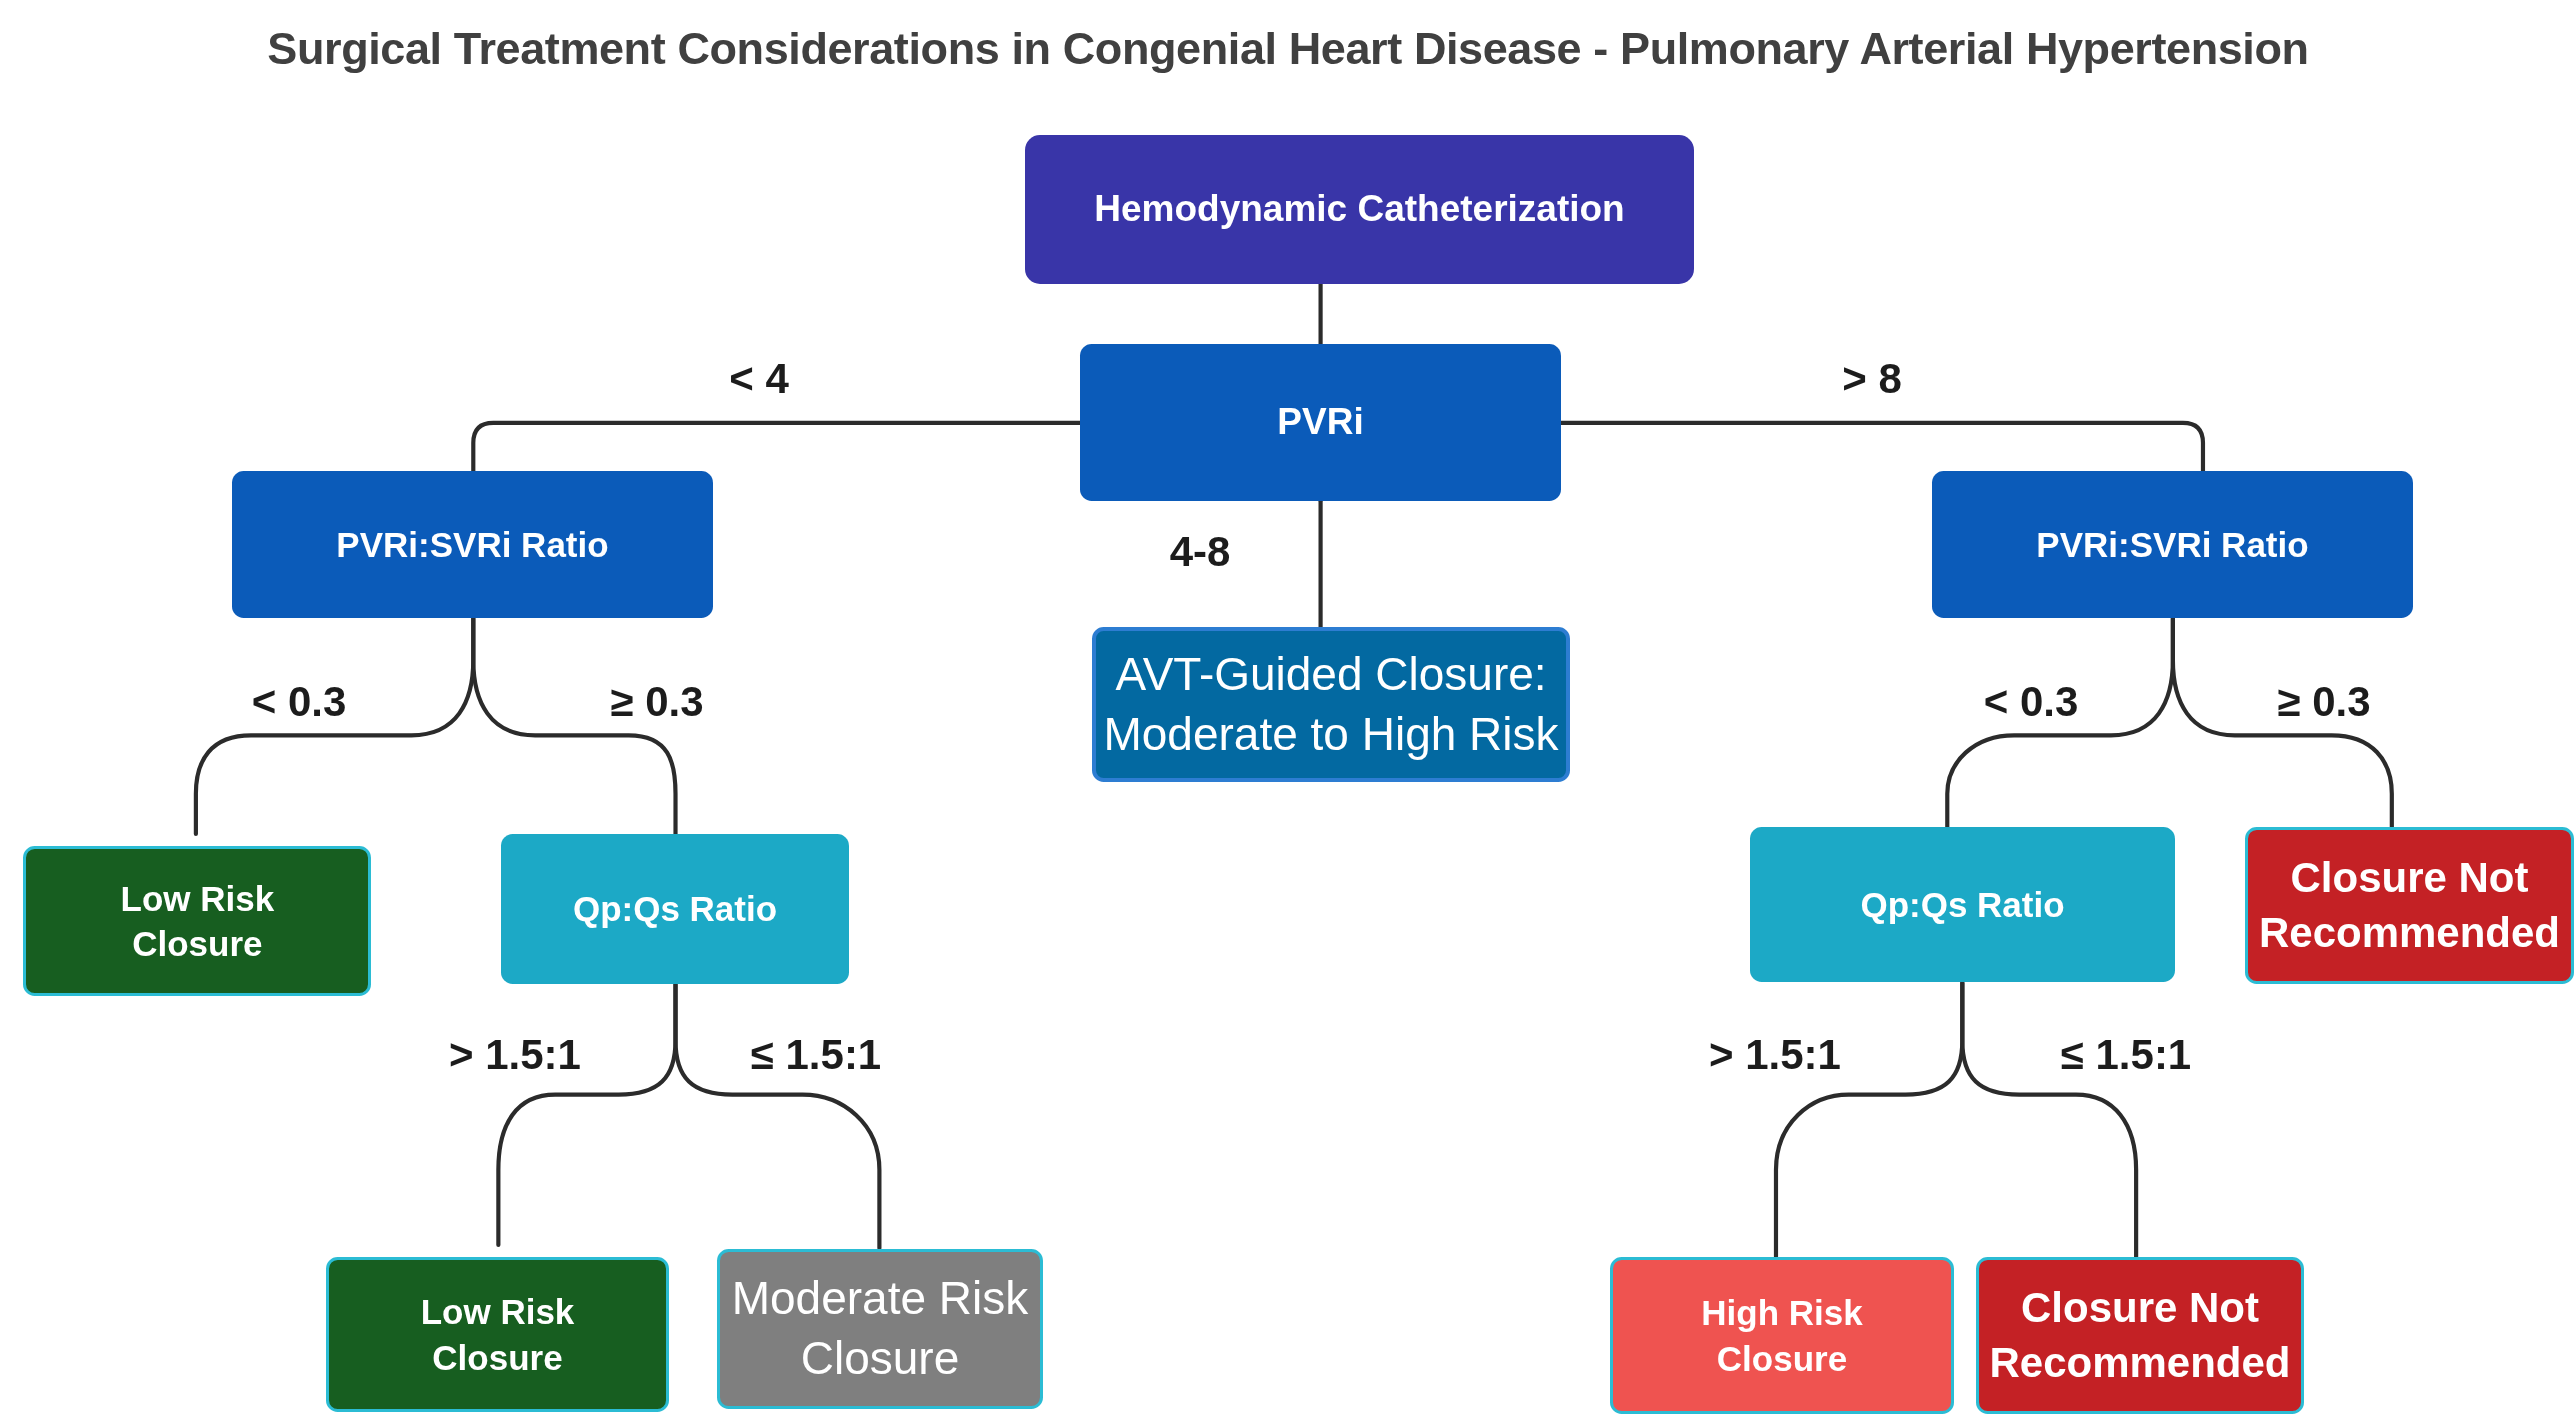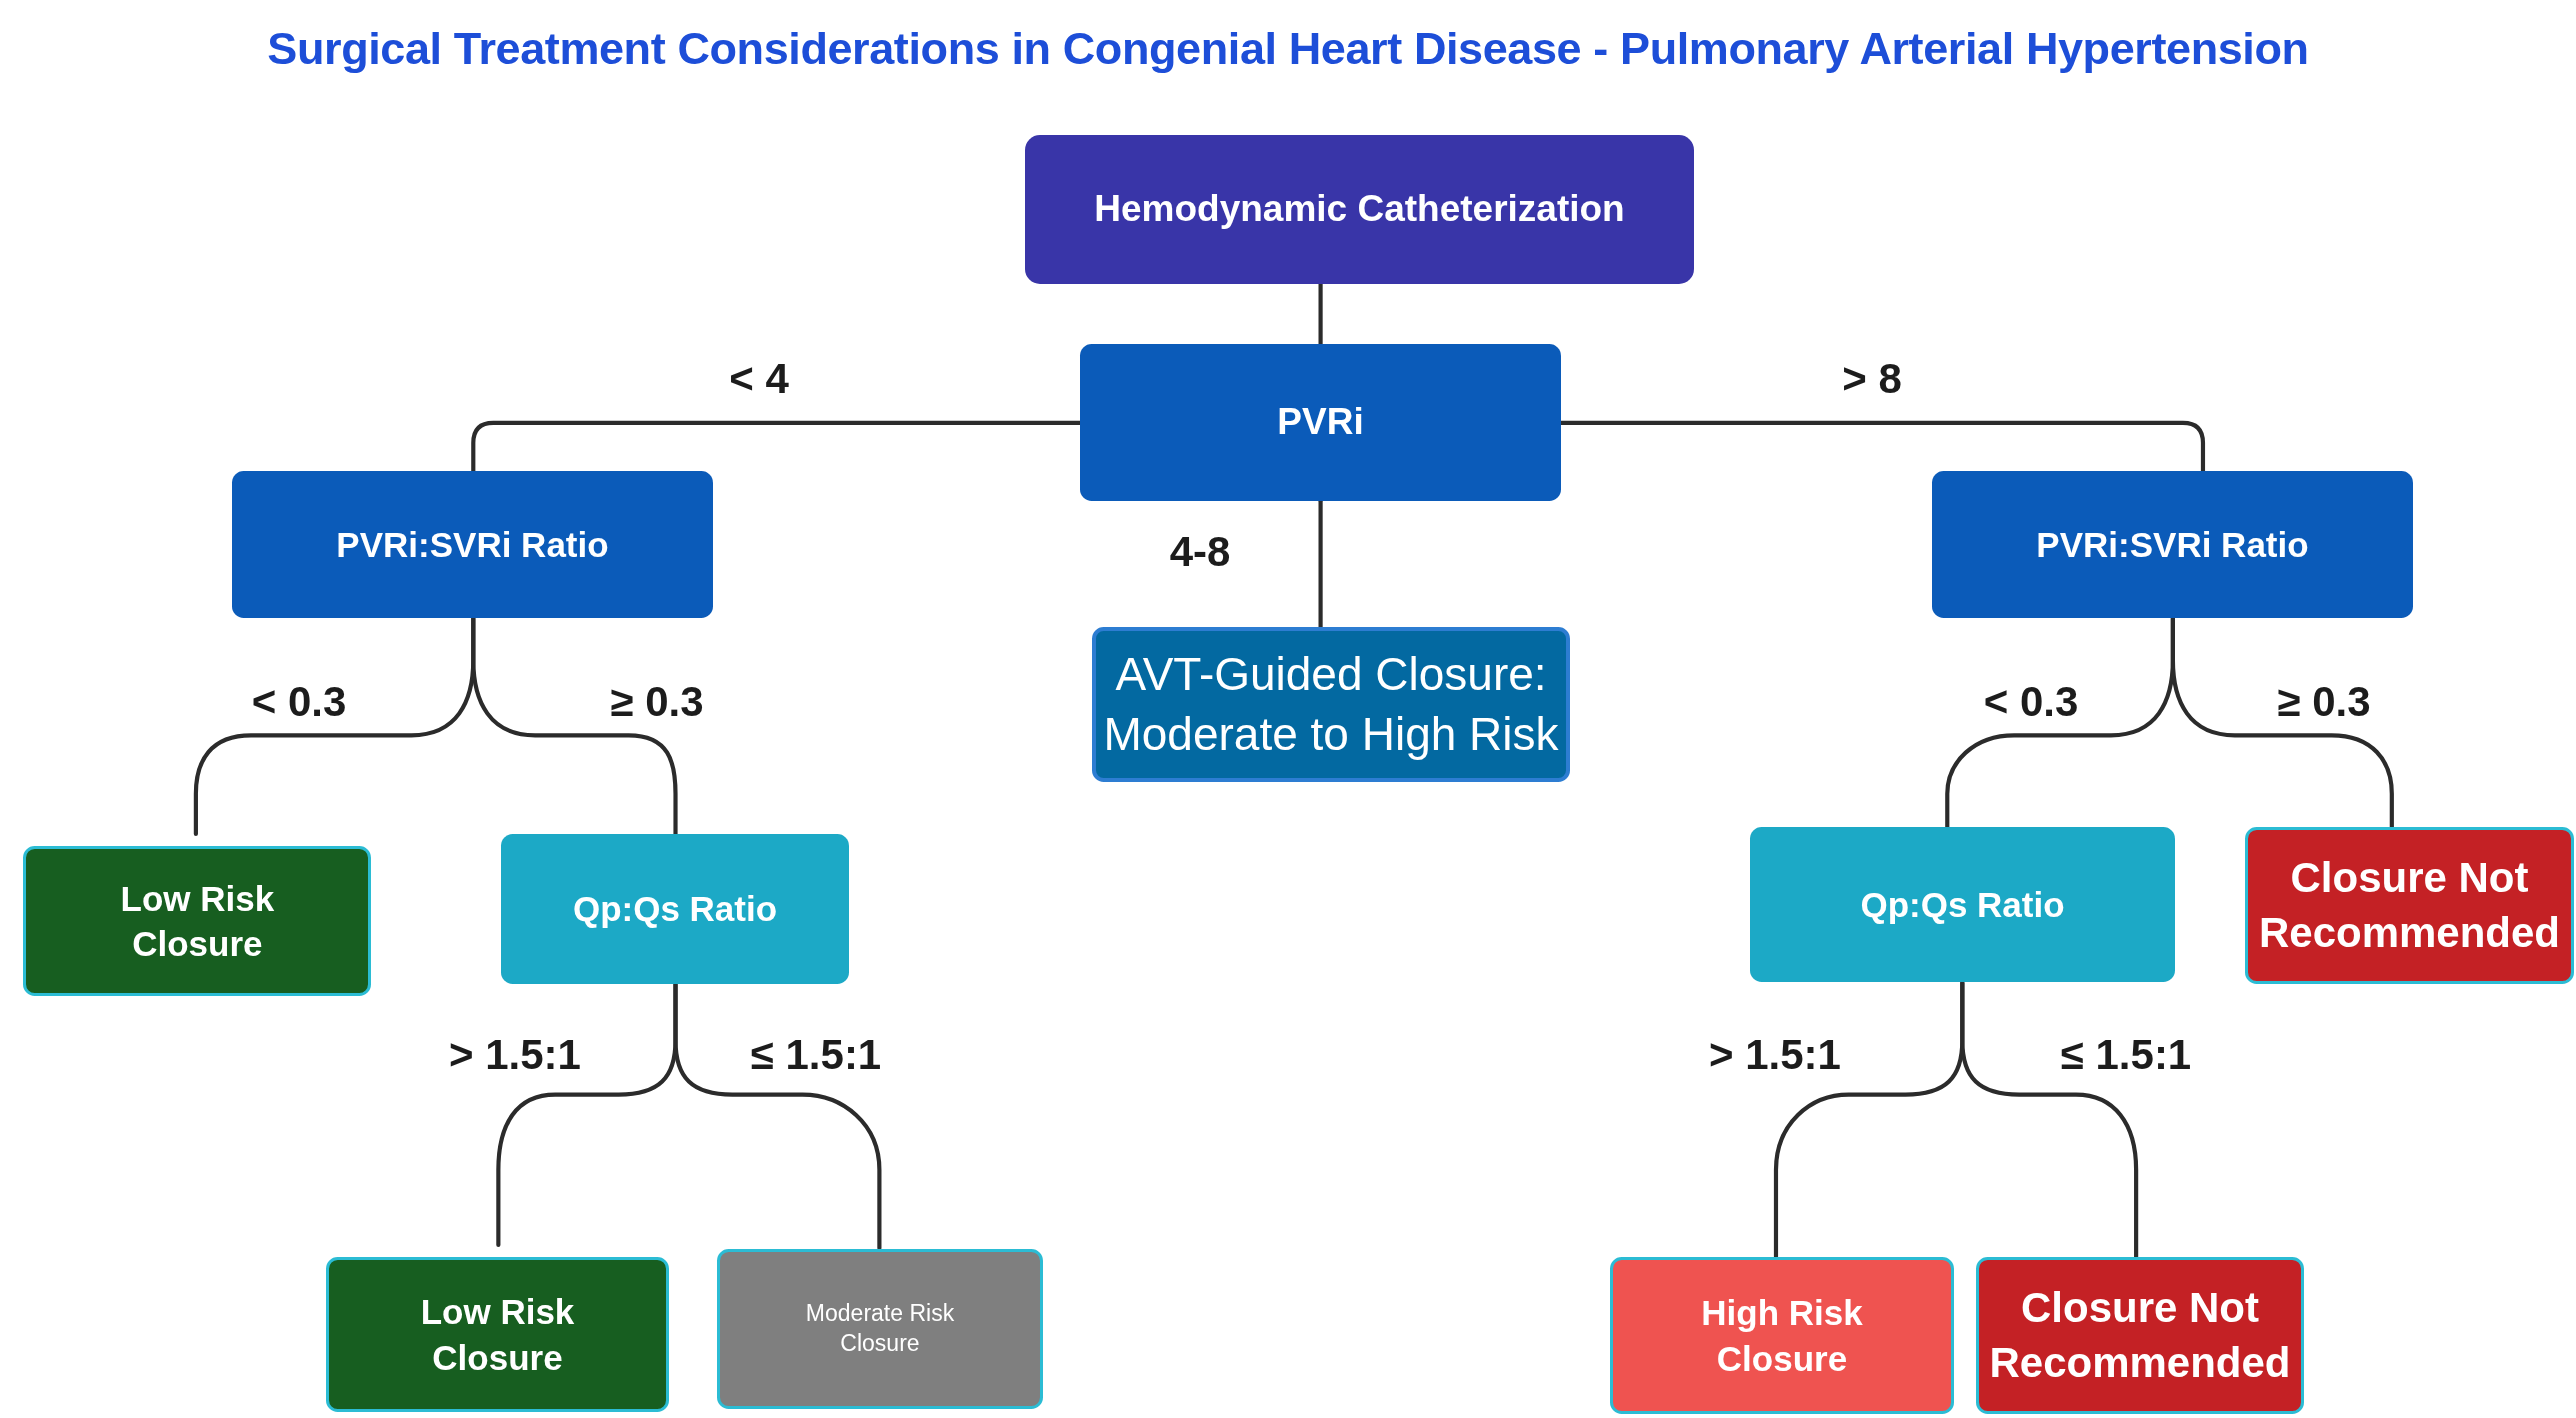--- a/index.html
+++ b/index.html
@@ -6,39 +6,39 @@
   .canvas{
     position:relative;
     width:2576px;height:1418px;
     background:#ffffff;
     font-family:"Liberation Sans", sans-serif;
     overflow:hidden;
   }
   .title{
     position:absolute;
     top:23.4px;left:50%;transform:translateX(-50%);
-    font-size:45px;font-weight:700;color:#1d4ed8;
+    font-size:45px;font-weight:700;color:#404040;
     white-space:nowrap;letter-spacing:-0.4px;
   }
   svg.wires{position:absolute;left:0;top:0;width:100%;height:100%;}
   svg.wires path{fill:none;stroke:#2b2b2b;stroke-width:5;stroke-linecap:round;}
   .node{
     position:absolute;
     display:flex;align-items:center;justify-content:center;
     text-align:center;color:#ffffff;
     border-radius:11.7px;
     white-space:pre-line;line-height:1.3;
     box-sizing:border-box;
   }
   .n-indigo{background:#3935a8;font-weight:700;font-size:37px;border-radius:15px;}
   .n-blue{background:#0b5bb9;font-weight:700;font-size:37px;}
   .n-teal{background:#1ca9c6;font-weight:700;font-size:35px;}
   .n-green{background:#175e20;font-weight:700;font-size:35px;border:3.3px solid #2bbcd4;margin-top:12px;}
   .n-gray{background:#0369a1;font-weight:400;font-size:46px;border:4.2px solid #2d7dd2;}
-  .n-gray2{background:#7f7f7f;font-weight:500;font-size:23px;border:3.3px solid #2bbcd4;}
+  .n-gray2{background:#7f7f7f;font-weight:500;font-size:46px;border:3.3px solid #2bbcd4;}
   .n-salmon{background:#ef5350;font-weight:700;font-size:35px;border:3.3px solid #2bbcd4;}
   .n-red{background:#c42125;font-weight:700;font-size:42px;border:3.3px solid #2bbcd4;}
   .edge-label{
     position:absolute;transform:translate(-50%,-50%);
     font-size:42px;font-weight:700;color:#1c1c1c;white-space:nowrap;
   }
 </style>
 </head>
 <body>
 

